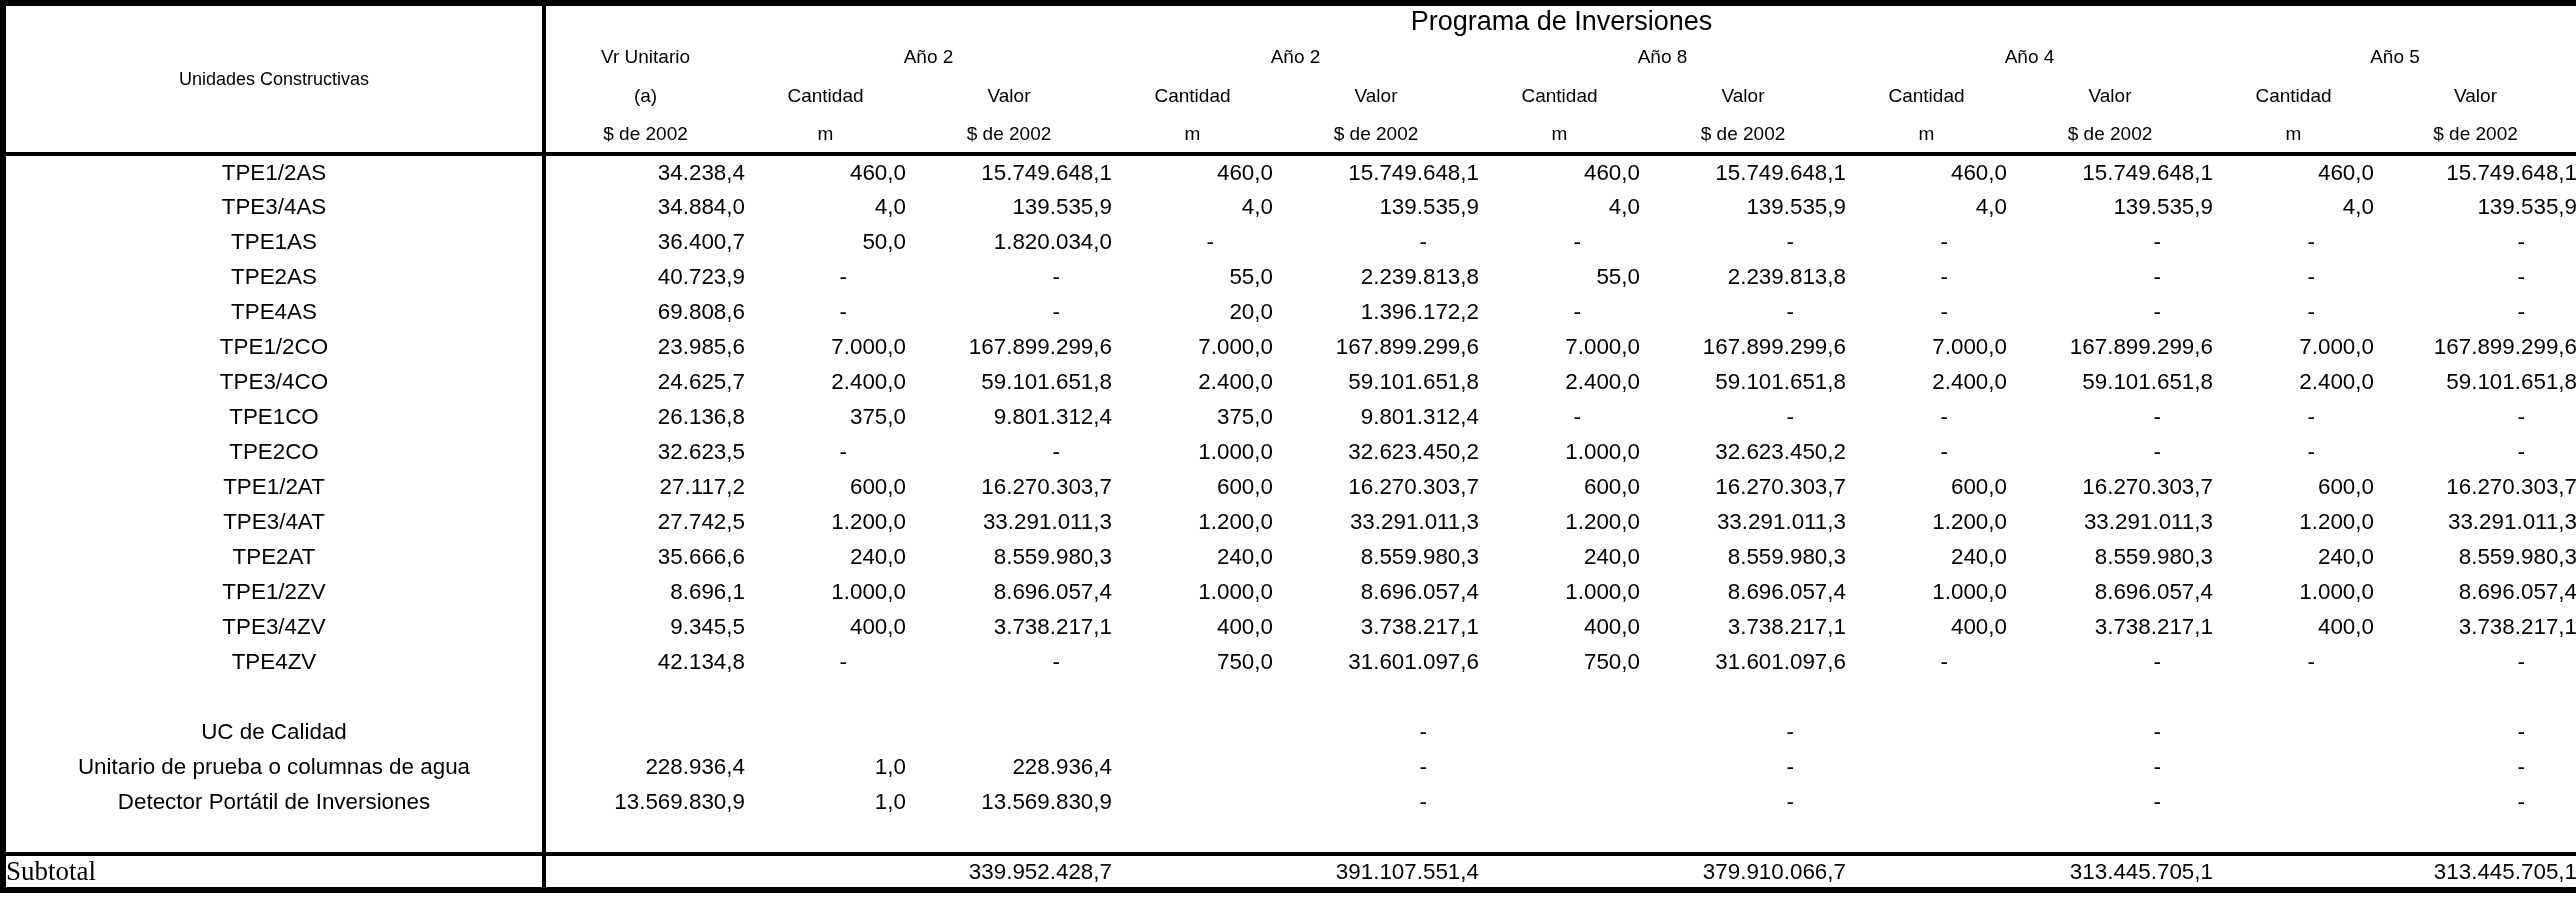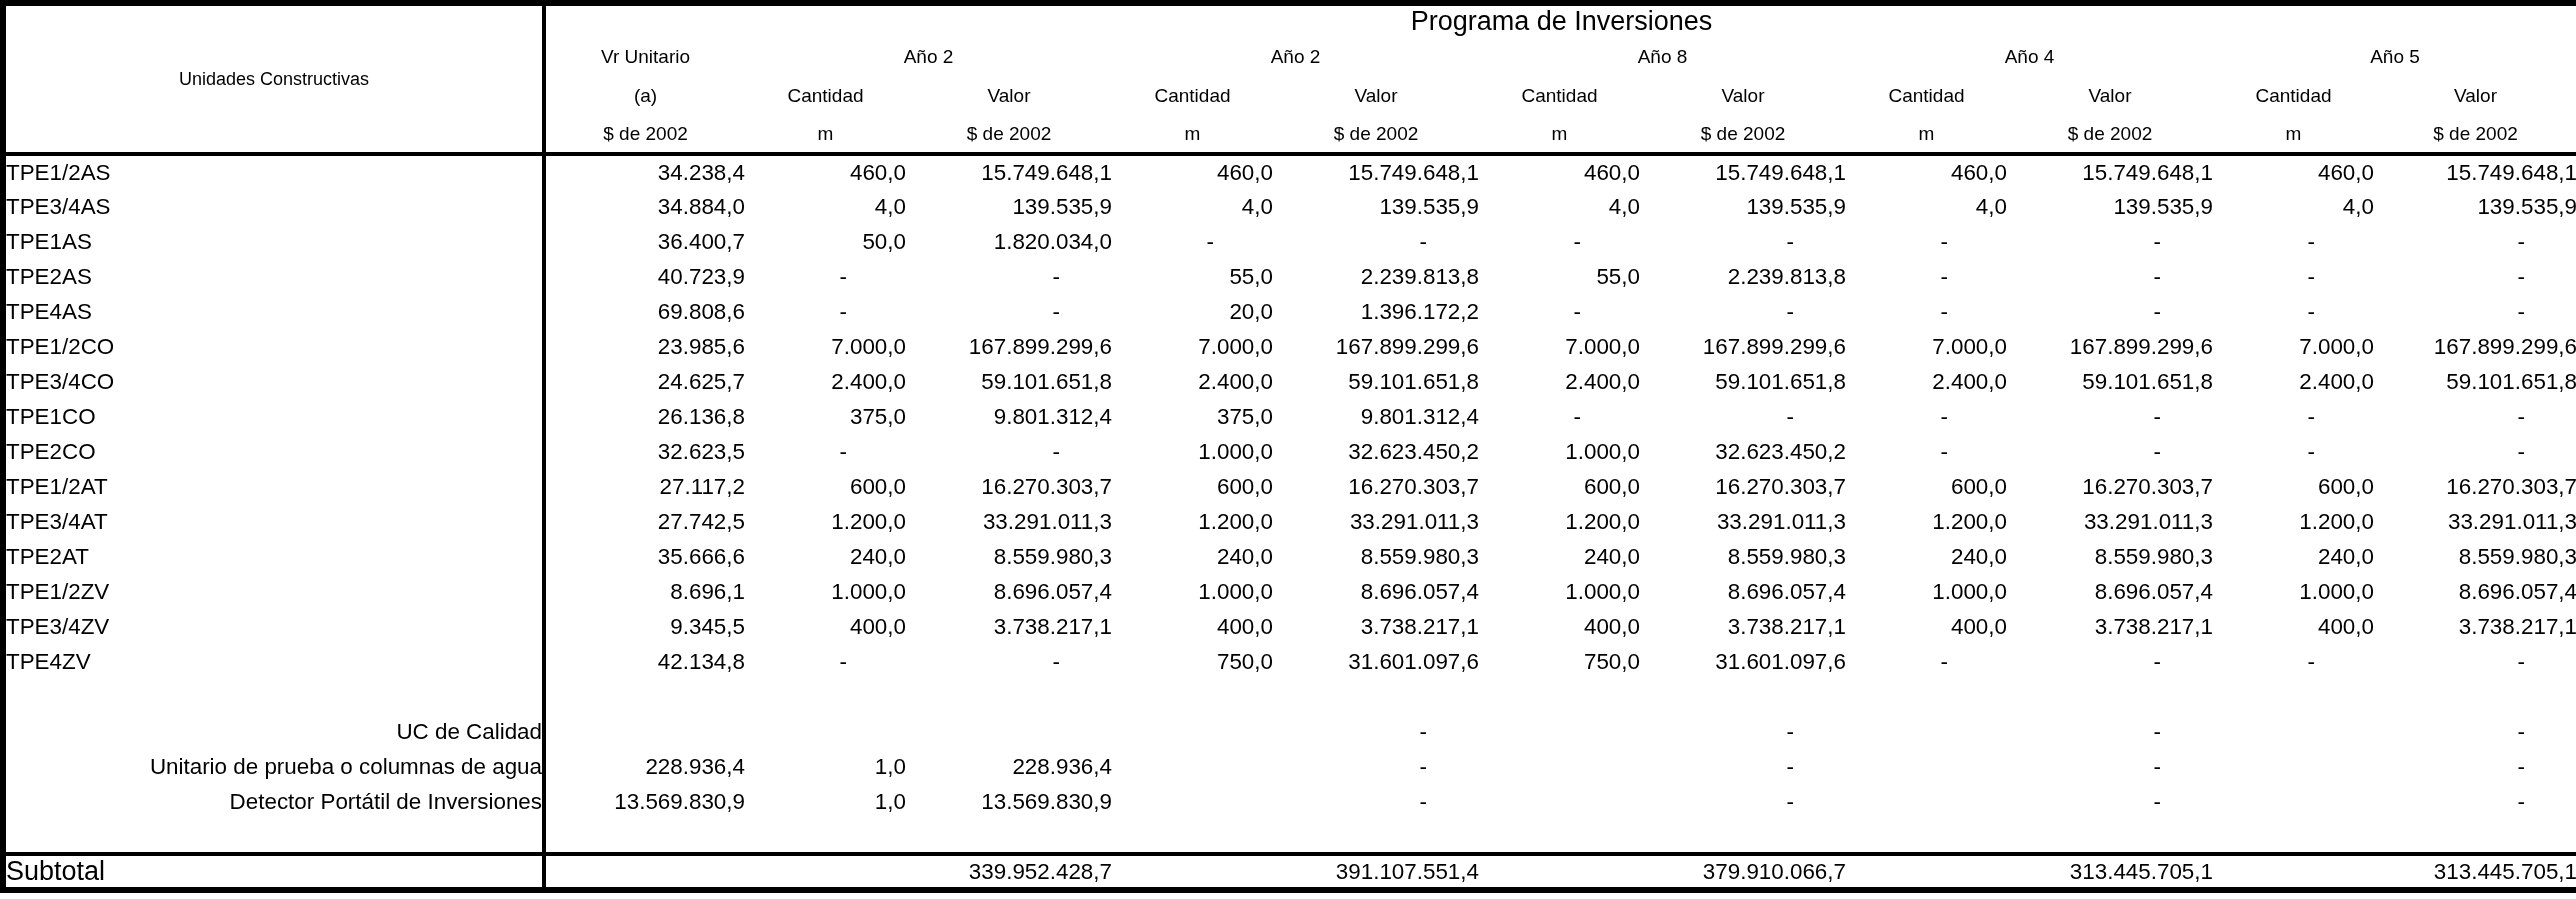--- a/index.html
+++ b/index.html
@@ -33,37 +33,38 @@
   tr.r-year   { height: 39px; }
   tr.r-sub    { height: 39px; }
   tr.r-unit   { height: 39px; }
   th.title    { font-size: 27px; }
   th.c1head   { font-size: 18px; border-right: 4.5px solid #000; }
   th.h26      { font-size: 19px; }
   thead       { border-bottom: 4.5px solid #000; }
   
   tbody tr    { height: 35px; }
   tbody td, tfoot td { font-size: 22.4px; }
-  td.lbl-center { text-align: left; }
-  td.lbl-left   { text-align: right; padding-left: 5.4px; }
+  td.lbl-center { text-align: center; }
+  td.lbl-left   { text-align: center; padding-left: 5.4px; }
   tbody td:first-child, tfoot td:first-child { border-right: 4.5px solid #000; }
   td.num      { text-align: right; }
   td.vr       { padding-right: 19.7px; }
   td.cant     { padding-right: 34px; }
   td.valor    { padding-right: 27px; }
   td.cant.dash  { padding-right: 59px; }
   td.valor.dash { padding-right: 52px; }
   
   tfoot       { border-top: 4.5px solid #000; }
   tfoot tr    { height: 32px; }
   td.subtotal-label {
     font-weight: bold;
     font-size: 27px;
     text-align: left;
     padding-left: 5.4px;
+    font-family: Liberation Serif, serif;
   }
 </style>
 </head>
 <body>
 
 <table class="inv">
   <colgroup>
     <col style="width:541px">
     <col style="width:201px">
     <col style="width:161px">

